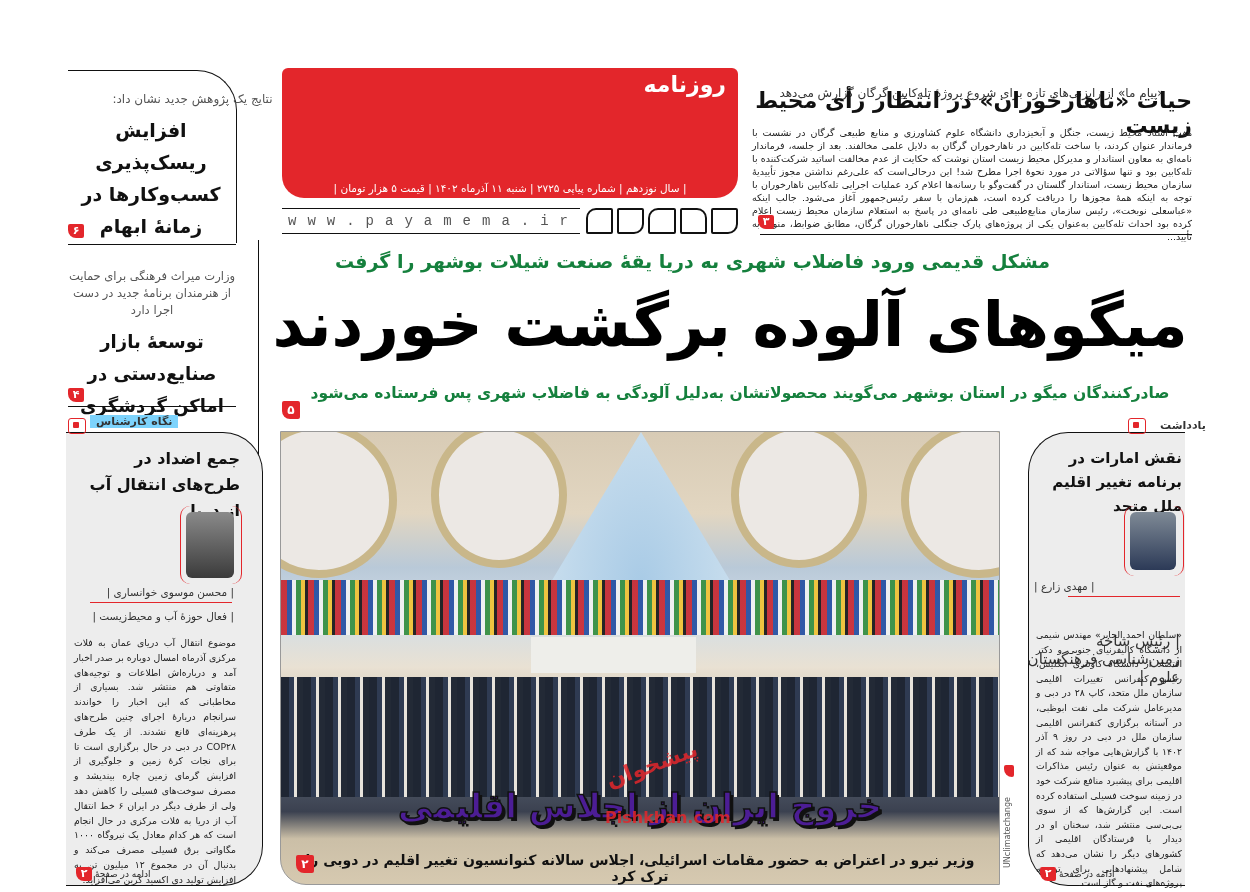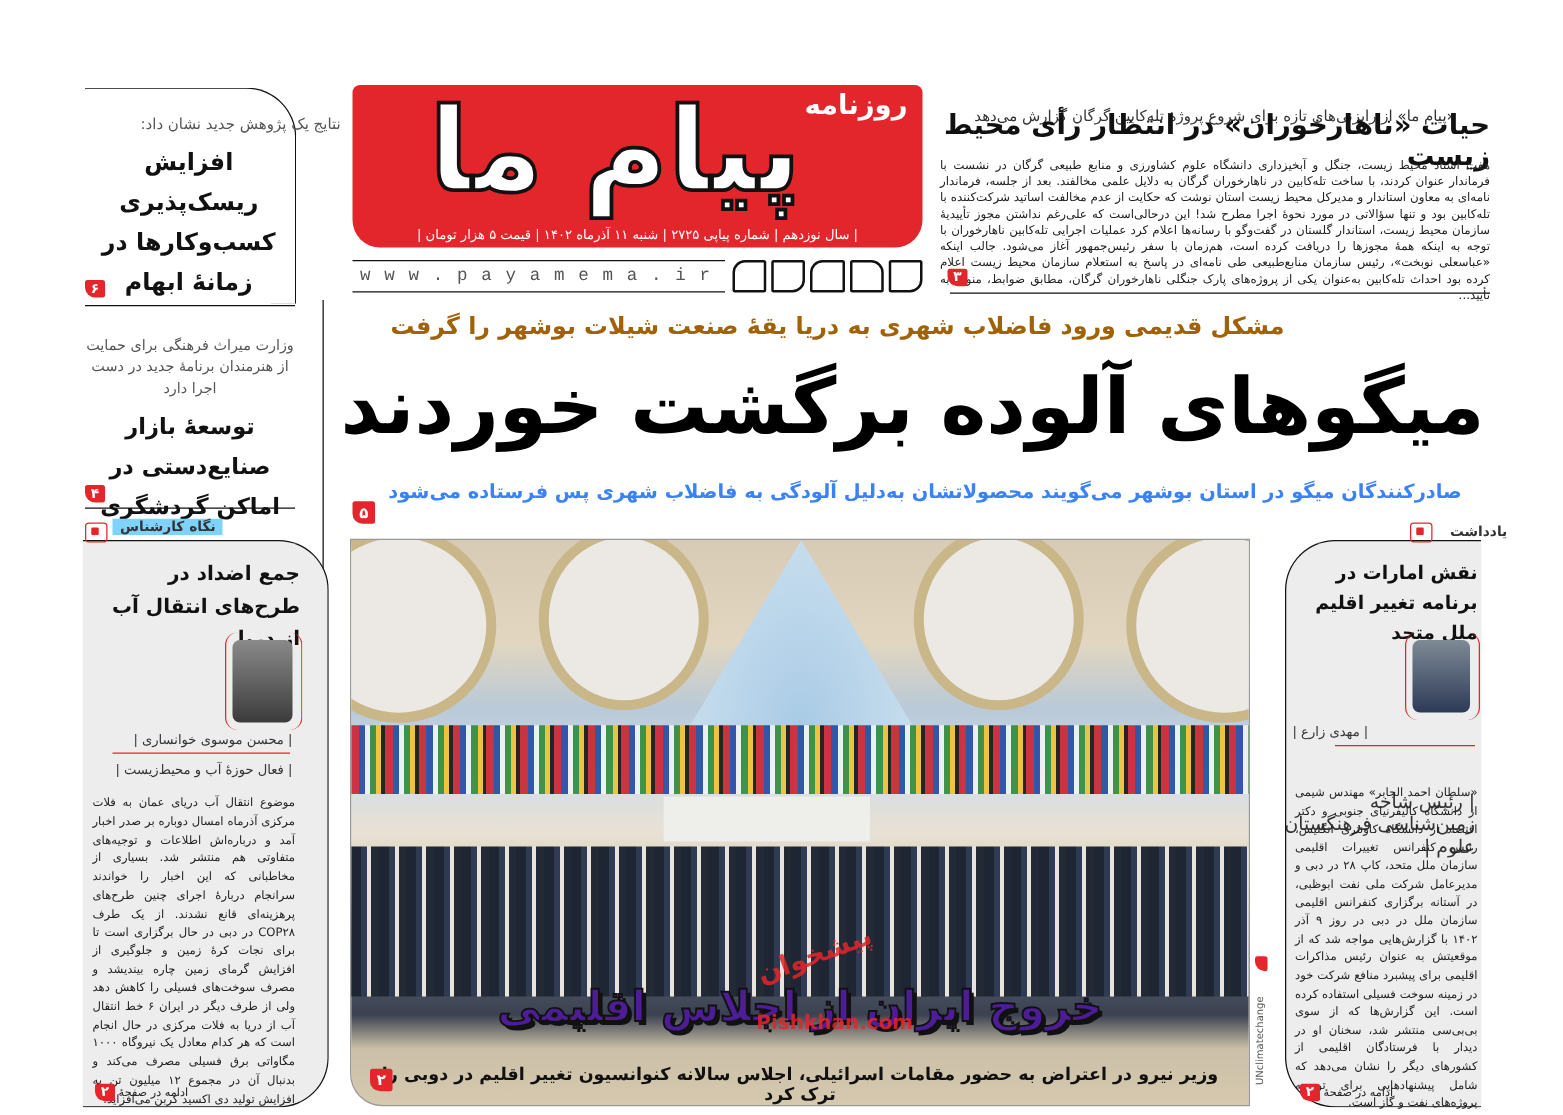--- a/index.html
+++ b/index.html
@@ -65,23 +65,23 @@
   #rop-title { left:1034px; top:446px; width:148px; font-size:15px; font-weight:bold; line-height:24px; text-align:right; }
   #rop-photo { left:1130px; top:512px; width:46px; height:58px; background:linear-gradient(#7f8a96,#2c3a57); border-radius:6px; }
   #rop-photo-frame { left:1124px; top:506px; width:58px; height:70px; border-left:1.5px solid #e3262b; border-right:1.5px solid #e3262b; border-radius:10px; }
   #rop-author { left:1034px; top:580px; width:146px; font-size:10.5px; color:#333; text-align:left; }
   #rop-author-rule { left:1068px; top:596px; width:112px; border-top:1.5px solid #e3262b; }
   #rop-role { left:1024px; top:604px; width:156px; font-size:15px; color:#333; text-align:right;margin-top:28px; }
   #rop-body { left:1036px; top:628px; width:146px; font-size:9.3px; line-height:14.6px; color:#222; }
   #rop-cont { left:1040px; top:867px; font-size:9px; color:#222; }
 
   
-  #c-kicker { left:290px; top:250px; width:760px; font-size:19px; font-weight:bold; text-align:center; color:#a16207; }
+  #c-kicker { left:290px; top:250px; width:760px; font-size:19px; font-weight:bold; color:#15803d; }
   #c-title { left:270px; top:282px; width:920px; font-size:62px; font-weight:bold; line-height:86px; text-align:center; color:#000; letter-spacing:-2px; }
-  #c-sub { left:300px; top:384px; width:880px; font-size:15.5px; font-weight:bold; color:#3b82f6; text-align:center; }
+  #c-sub { left:300px; top:384px; width:880px; font-size:15.5px; font-weight:bold; color:#15803d; text-align:center; }
   #c-badge5 { left:282px; top:401px; width:18px; height:18px; line-height:18px; font-size:12px; }
 
   
   #photo { left:280px; top:431px; width:718px; height:452px; border-radius:0 0 0 26px; overflow:hidden;
            background:linear-gradient(180deg,#d8cbb5 0%, #e2d6c1 18%, #b9c9d8 30%, #cfdde8 40%, #e9e1d3 52%, #d4cab8 60%, #5c6674 72%, #3b4150 84%, #cbbfa7 90%, #d6c9b0 100%);
            border:1px solid #999; }
   #photo-sky { position:absolute; left:270px; top:0; width:180px; height:150px; background:radial-gradient(ellipse at 50% 100%, #a9cbe6, #d3e4f0); clip-path:polygon(50% 0,100% 100%,0 100%); }
   .dome { position:absolute; border-radius:50%; background:#ece8e4; border:8px solid #c9b78a; }
   #flags { position:absolute; left:0; top:148px; width:100%; height:55px;
            background:repeating-linear-gradient(90deg,#c8232c 0 6px,#1f4aa0 6px 11px,#f2f2f2 11px 15px,#2e8b3a 15px 20px,#f2c12e 20px 24px,#111 24px 27px); opacity:.9; }
@@ -97,21 +97,20 @@
   #credit { left:996px; top:790px; font-size:8px; color:#555; direction:ltr; transform:rotate(-90deg); transform-origin:left top; width:80px; top:868px; left:1003px; }
   #credit-badge { left:1004px; top:765px; width:10px; height:12px; line-height:12px; font-size:8px; }
   .mini-icon { width:16px; height:14px; border:1.5px solid #e3262b; border-radius:3px; position:absolute; }
   .mini-icon::after { content:""; position:absolute; left:4px; top:3px; width:6px; height:6px; background:#e3262b; border-radius:1px; }
 </style>
 </head>
 <body>
 
 <div id="masthead" class="abs">
   <div id="logo-small">روزنامه</div>
-  <div id="logo-word">پیام ما</div>
   <div id="masthead-info">| سال نوزدهم | شماره پیاپی ۲۷۲۵ | شنبه ۱۱ آذرماه ۱۴۰۲ | قیمت ۵ هزار تومان |</div>
 </div>
 <div id="url-row" class="abs">www.payamema.ir</div>
 <div id="logo-blocks" class="abs">
   <span></span>
     <span></span>
     <span></span>
     <span></span>
     <span></span>
 </div>

